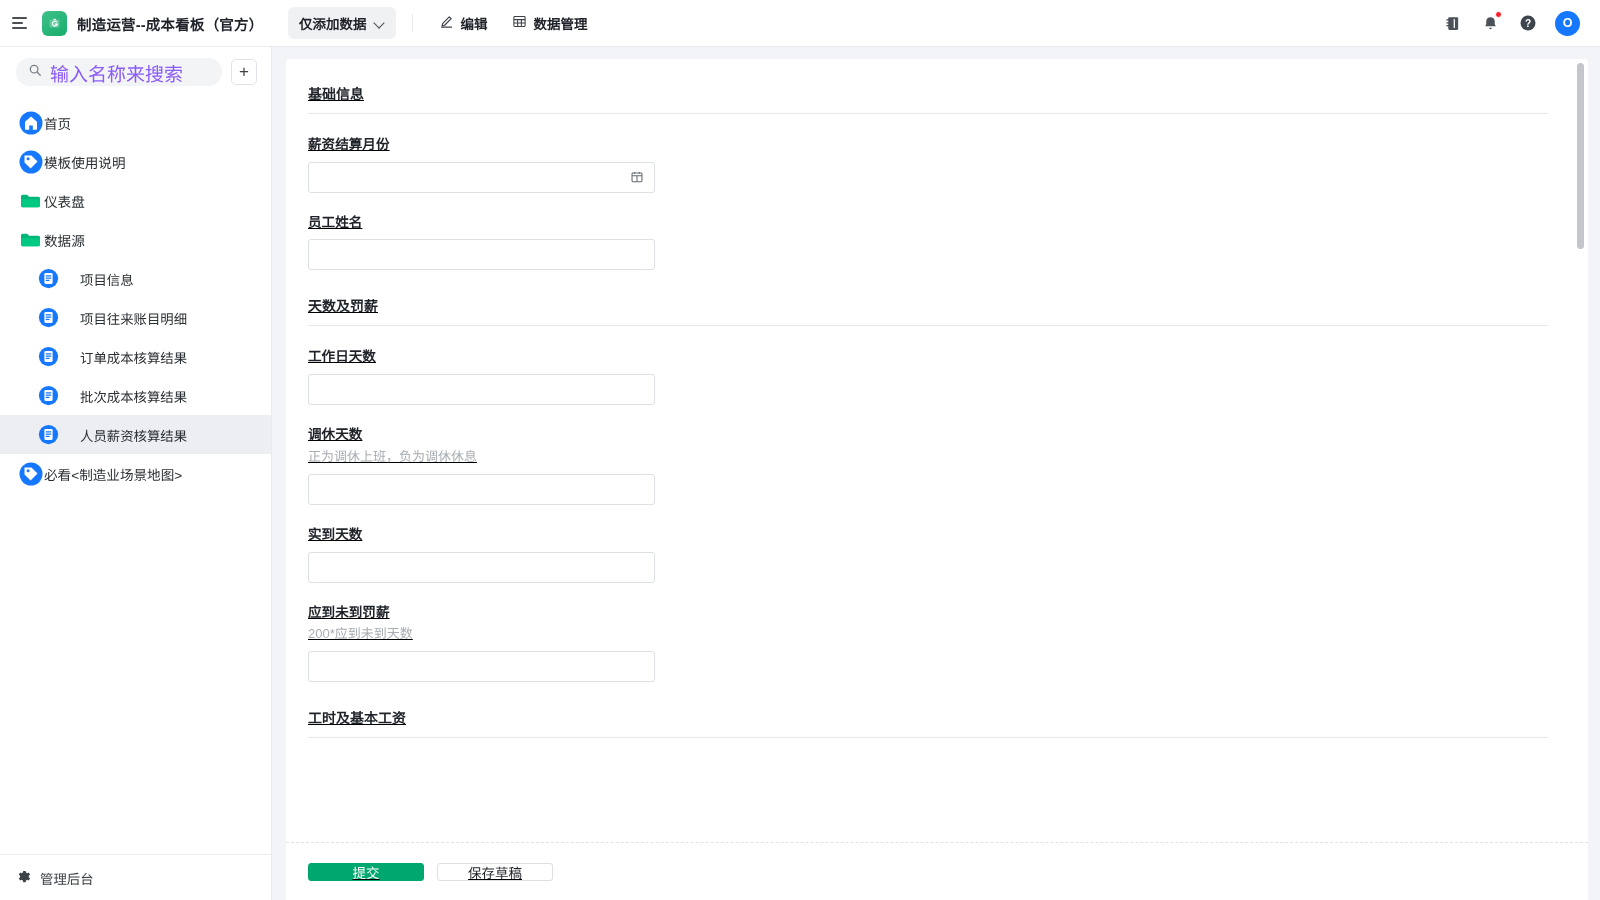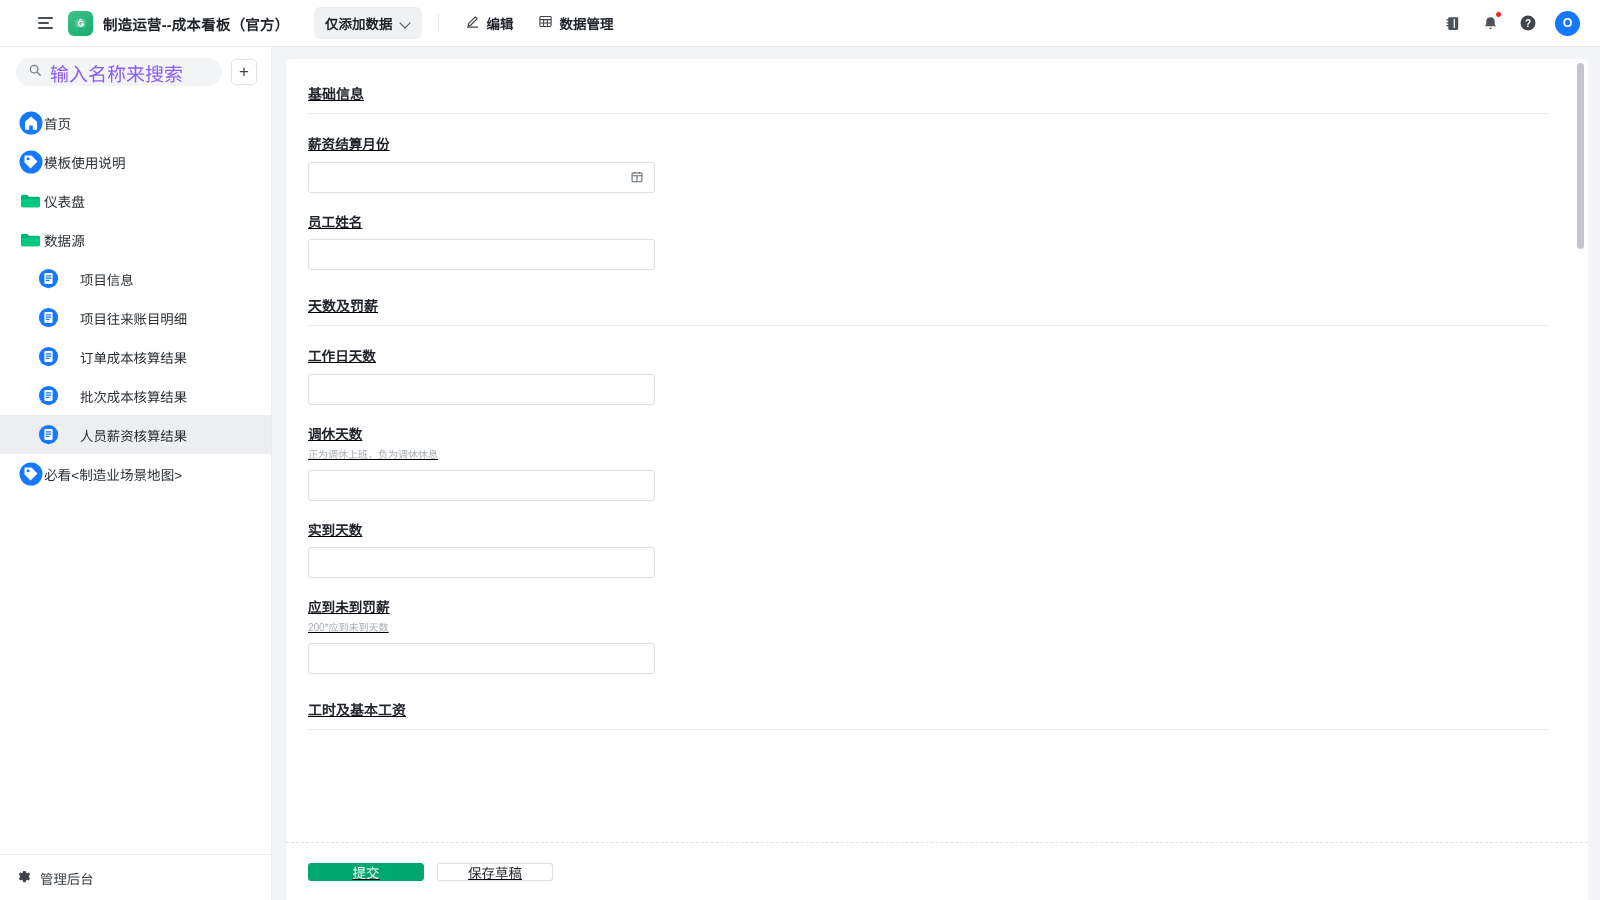--- a/index.html
+++ b/index.html
@@ -18,21 +18,20 @@
     background: #f2f4f7;
   }
 
   
   .topbar {
     height: 47px; min-height: 47px;
     background: #ffffff;
     display: flex; align-items: flex-start;
     border-bottom: 1px solid #e9ecef;
     position: relative;
-    padding-left: 26px;
   }
   .topbar-left {
     width: 272px; min-width: 272px;
     height: 100%;
     display: flex; align-items: center;
     padding-left: 12px;
     gap: 10px;
   }
   .hamburger {
     width: 20px; height: 20px;
@@ -196,21 +195,21 @@
     border-bottom: 1px solid #e6e8eb;
     margin-bottom: 22px;
     padding-top: 4px;
   }
   .field { margin-bottom: 21px; }
   .field-label {
     font-size: 13.6px; font-weight: 700; color: #1f2329;
     margin-bottom: 8px; line-height: 1.3;
   }
   .field-hint {
-    font-size: 10px; color: #a8adb3;
+    font-size: 13px; color: #a8adb3;
     margin-top: -4px; margin-bottom: 8px; line-height: 1.4;
   }
   .input {
     width: 347px; height: 31px;
     border: 1px solid #dcdfe3; border-radius: 3px;
     background: #fff; position: relative;
     display: flex; align-items: center;
     padding: 0 10px;
     cursor: text;
   }

